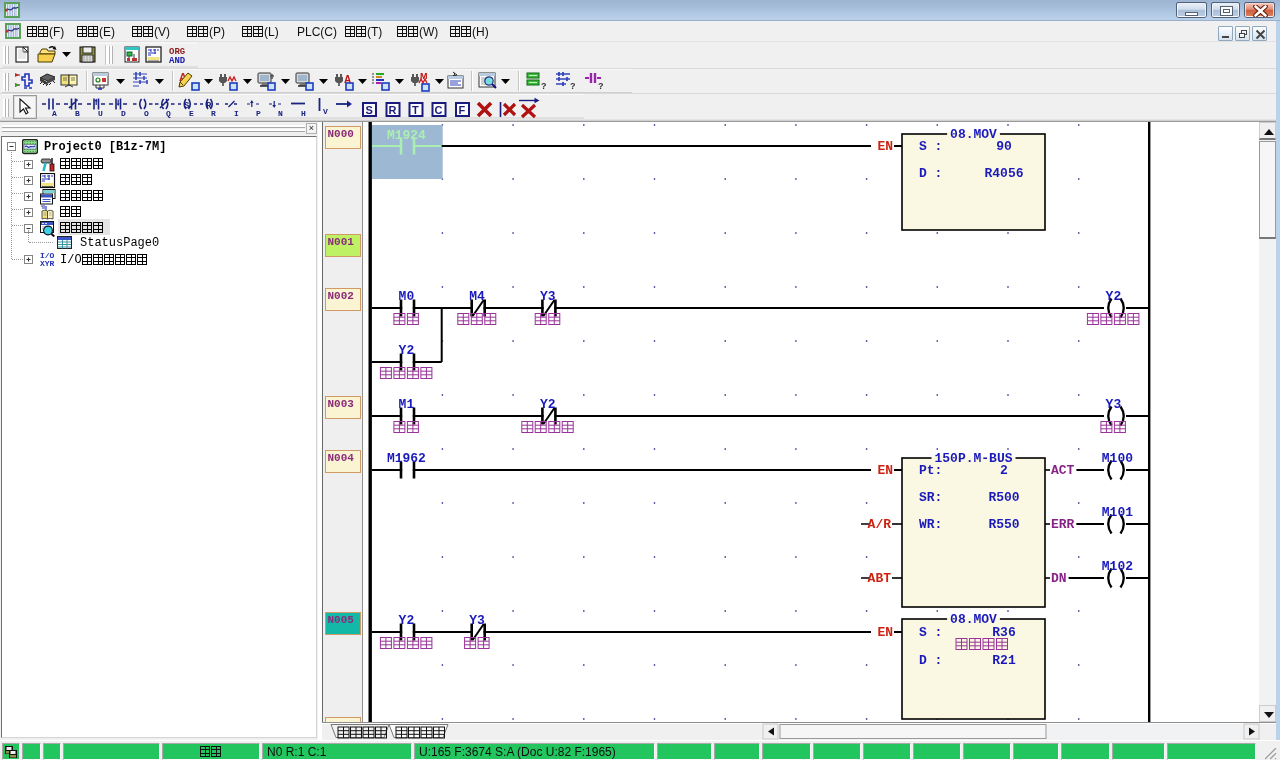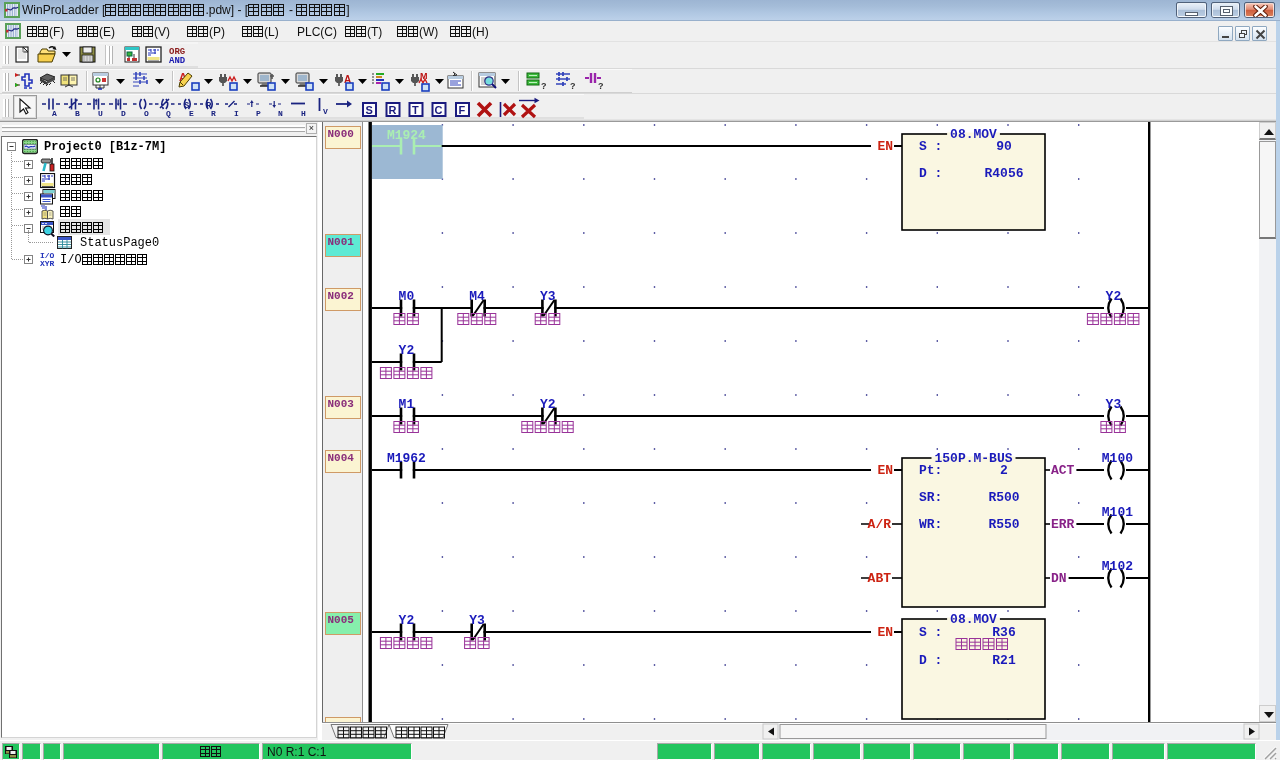--- a/index.html
+++ b/index.html
@@ -20,21 +20,20 @@
 </style></head><body>
 
 <div id="title">
  <svg class="abs" style="left:4px;top:2px" width="16" height="16" viewBox="0 0 16 16">
       <rect x="0" y="0" width="16" height="16" fill="#59a059"></rect>
       <rect x="2" y="2" width="12" height="12" fill="#e8eef4"></rect>
       <path d="M3 3h10M3 5h10M3 7h10M3 9h10M3 11h10M3 13h10" stroke="#5578b8" stroke-width="1.2" stroke-dasharray="1.2 1.2"></path>
       <path d="M2 8c2-3 4 2 6-1s4 1 6-2" stroke="#202a80" stroke-width="1.3" fill="none"></path>
       <rect x="1" y="7" width="2.5" height="2.5" fill="#c03030"></rect>
     </svg>
- <span class="txt">WinProLadder [<i class="cj"></i><i class="cj"></i><i class="cj"></i><i class="cj"></i><i class="cj"></i><i class="cj"></i><i class="cj"></i><i class="cj"></i>.pdw] - [<i class="cj"></i><i class="cj"></i><i class="cj"></i> - <i class="cj"></i><i class="cj"></i><i class="cj"></i><i class="cj"></i>]</span>
  <div class="wbtn" id="bmin" style="left:1176px;width:31px">
       <div class="in"></div>
       <div class="abs" style="left:8px;top:9px;width:13px;height:4px;background:#fbfdfe;border:1px solid #56606e"></div>
     </div>
  <div class="wbtn" id="bmax" style="left:1211px;width:29px">
       <div class="in"></div>
       <div class="abs" style="left:8px;top:3px;width:13px;height:10px;border:1px solid #56606e;background:#fbfdfe"></div>
       <div class="abs" style="left:11px;top:6px;width:7px;height:4px;border:1px solid #56606e"></div>
     </div>
  <div class="wbtn" id="bclose" style="left:1244px;width:31px">
@@ -444,25 +443,25 @@
 <div class="abs" style="left:12px;top:55px;width:11px;height:1px;border-top:1px dotted #999"></div>
 <div class="abs" style="left:12px;top:71px;width:11px;height:1px;border-top:1px dotted #999"></div>
 <div class="abs" style="left:12px;top:87px;width:11px;height:1px;border-top:1px dotted #999"></div>
 <div class="abs" style="left:12px;top:103px;width:11px;height:1px;border-top:1px dotted #999"></div>
 <div class="abs" style="left:29px;top:120px;width:24px;height:1px;border-top:1px dotted #999"></div>
 <div class="abs" style="left:12px;top:137px;width:11px;height:1px;border-top:1px dotted #999"></div>
   </div>
 
 <div class="abs" style="left:322px;top:122px;width:41px;height:600px;background:#efefef;border-left:1px solid #686868;border-right:1px solid #909090"></div>
 <div class="abs" style="left:324.5px;top:126px;width:36px;height:23px;background:#fbf4d2;border:1.5px solid #cf9a66;color:#8a2d7a;font-size:11px;font-weight:bold;font-family:'Liberation Mono',monospace;padding:1px 0 0 2px">N000</div>
-<div class="abs" style="left:324.5px;top:234px;width:36px;height:23px;background:#5eead4;border:1.5px solid #cf9a66;color:#8a2d7a;font-size:11px;font-weight:bold;font-family:'Liberation Mono',monospace;padding:1px 0 0 2px">N001</div>
+<div class="abs" style="left:324.5px;top:234px;width:36px;height:23px;background:#bef264;border:1.5px solid #cf9a66;color:#8a2d7a;font-size:11px;font-weight:bold;font-family:'Liberation Mono',monospace;padding:1px 0 0 2px">N001</div>
 <div class="abs" style="left:324.5px;top:288px;width:36px;height:23px;background:#fbf4d2;border:1.5px solid #cf9a66;color:#8a2d7a;font-size:11px;font-weight:bold;font-family:'Liberation Mono',monospace;padding:1px 0 0 2px">N002</div>
 <div class="abs" style="left:324.5px;top:396px;width:36px;height:23px;background:#fbf4d2;border:1.5px solid #cf9a66;color:#8a2d7a;font-size:11px;font-weight:bold;font-family:'Liberation Mono',monospace;padding:1px 0 0 2px">N003</div>
 <div class="abs" style="left:324.5px;top:450px;width:36px;height:23px;background:#fbf4d2;border:1.5px solid #cf9a66;color:#8a2d7a;font-size:11px;font-weight:bold;font-family:'Liberation Mono',monospace;padding:1px 0 0 2px">N004</div>
-<div class="abs" style="left:324.5px;top:612px;width:36px;height:23px;background:#86efac;border:1.5px solid #cf9a66;color:#8a2d7a;font-size:11px;font-weight:bold;font-family:'Liberation Mono',monospace;padding:1px 0 0 2px">N005</div>
+<div class="abs" style="left:324.5px;top:612px;width:36px;height:23px;background:#14b8a6;border:1.5px solid #cf9a66;color:#8a2d7a;font-size:11px;font-weight:bold;font-family:'Liberation Mono',monospace;padding:1px 0 0 2px">N005</div>
 <div class="abs" style="left:324.5px;top:717px;width:36px;height:5px;background:#fbf4d2;border:1.5px solid #cf9a66;border-bottom:none"></div>
 <svg class="abs" style="left:363px;top:122px" width="896" height="600" viewBox="0 0 896 600">
 <defs>
       <g id="cjs" stroke="currentColor" fill="none">
         <rect x="1" y="0.5" width="11" height="11"></rect>
         <path d="M1 4.2h11M1 7.8h11M6.5 0.5v11"></path>
       </g>
     </defs>
 <rect x="0" y="0" width="896" height="600" fill="#fff"></rect>
 <path d="M78.7 3h1.4M149.4 3h1.4M220.1 3h1.4M290.8 3h1.4M361.5 3h1.4M432.2 3h1.4M502.9 3h1.4M573.6 3h1.4M644.3 3h1.4M715.0 3h1.4M78.7 57h1.4M149.4 57h1.4M220.1 57h1.4M290.8 57h1.4M361.5 57h1.4M432.2 57h1.4M502.9 57h1.4M573.6 57h1.4M644.3 57h1.4M715.0 57h1.4M78.7 111h1.4M149.4 111h1.4M220.1 111h1.4M290.8 111h1.4M361.5 111h1.4M432.2 111h1.4M502.9 111h1.4M573.6 111h1.4M644.3 111h1.4M715.0 111h1.4M78.7 165h1.4M149.4 165h1.4M220.1 165h1.4M290.8 165h1.4M361.5 165h1.4M432.2 165h1.4M502.9 165h1.4M573.6 165h1.4M644.3 165h1.4M715.0 165h1.4M78.7 219h1.4M149.4 219h1.4M220.1 219h1.4M290.8 219h1.4M361.5 219h1.4M432.2 219h1.4M502.9 219h1.4M573.6 219h1.4M644.3 219h1.4M715.0 219h1.4M78.7 273h1.4M149.4 273h1.4M220.1 273h1.4M290.8 273h1.4M361.5 273h1.4M432.2 273h1.4M502.9 273h1.4M573.6 273h1.4M644.3 273h1.4M715.0 273h1.4M78.7 327h1.4M149.4 327h1.4M220.1 327h1.4M290.8 327h1.4M361.5 327h1.4M432.2 327h1.4M502.9 327h1.4M573.6 327h1.4M644.3 327h1.4M715.0 327h1.4M78.7 381h1.4M149.4 381h1.4M220.1 381h1.4M290.8 381h1.4M361.5 381h1.4M432.2 381h1.4M502.9 381h1.4M573.6 381h1.4M644.3 381h1.4M715.0 381h1.4M78.7 435h1.4M149.4 435h1.4M220.1 435h1.4M290.8 435h1.4M361.5 435h1.4M432.2 435h1.4M502.9 435h1.4M573.6 435h1.4M644.3 435h1.4M715.0 435h1.4M78.7 489h1.4M149.4 489h1.4M220.1 489h1.4M290.8 489h1.4M361.5 489h1.4M432.2 489h1.4M502.9 489h1.4M573.6 489h1.4M644.3 489h1.4M715.0 489h1.4M78.7 543h1.4M149.4 543h1.4M220.1 543h1.4M290.8 543h1.4M361.5 543h1.4M432.2 543h1.4M502.9 543h1.4M573.6 543h1.4M644.3 543h1.4M715.0 543h1.4M78.7 597h1.4M149.4 597h1.4M220.1 597h1.4M290.8 597h1.4M361.5 597h1.4M432.2 597h1.4M502.9 597h1.4M573.6 597h1.4M644.3 597h1.4M715.0 597h1.4" stroke="#2a2a88" stroke-width="1.4"></path>
@@ -659,20 +658,21 @@
         <rect x="2" y="6" width="6" height="2.5" fill="#8f8f46"></rect>
         <rect x="5" y="5" width="8" height="8" fill="#111"></rect>
         <rect x="6.5" y="6" width="5" height="3" fill="#eee"></rect>
         <rect x="6" y="10" width="6" height="2.5" fill="#8f8f46"></rect>
       </svg></div>
  <div class="scell" style="left:22px;width:19px"></div>
  <div class="scell" style="left:43px;width:18px"></div>
  <div class="scell" style="left:63px;width:97px"></div>
  <div class="scell" style="left:162px;width:98px;text-align:center;padding-top:1px"><i class="cj"></i><i class="cj"></i></div>
  <div class="scell" style="left:262px;width:150px;padding:1px 0 0 4px">N0 R:1 C:1</div>
+ <div class="scell" style="left:414px;width:241px;padding:1px 0 0 4px">U:165 F:3674 S:A (Doc U:82 F:1965)</div>
  <div class="scell" style="left:657px;width:55px"></div>
  <div class="scell" style="left:714px;width:46px"></div>
  <div class="scell" style="left:762px;width:49px"></div>
  <div class="scell" style="left:813px;width:48px"></div>
  <div class="scell" style="left:863px;width:48px"></div>
  <div class="scell" style="left:913px;width:48px"></div>
  <div class="scell" style="left:963px;width:48px"></div>
  <div class="scell" style="left:1013px;width:46px"></div>
  <div class="scell" style="left:1061px;width:49px"></div>
  <div class="scell" style="left:1112px;width:53px"></div>

